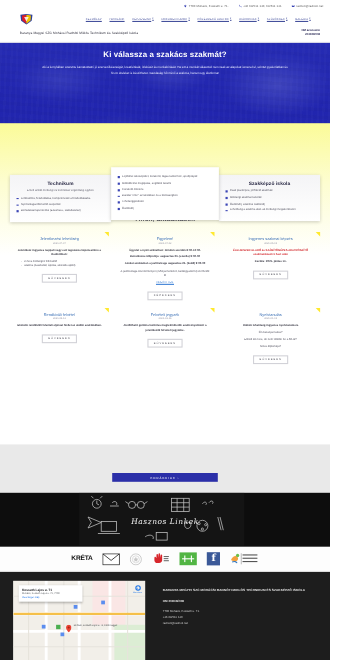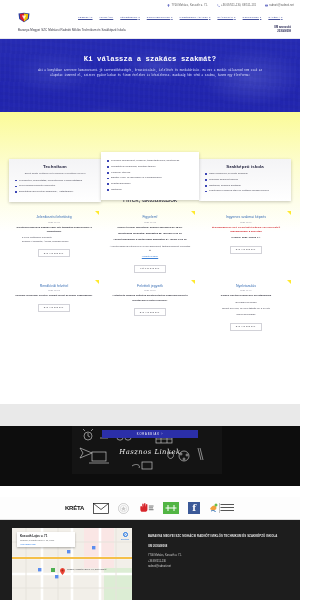--- a/index.html
+++ b/index.html
@@ -90,21 +90,21 @@
     content:"";
     position:absolute; inset:0;
     background:
       repeating-linear-gradient(92deg, rgba(255,255,255,.045) 0 2px, rgba(0,0,0,0) 2px 5px),
       repeating-linear-gradient(4deg, rgba(0,0,0,.05) 0 3px, rgba(255,255,255,0) 3px 7px);
   }
   .hero-overlay {
     position: absolute; inset: 0;
     background: linear-gradient(180deg, rgba(32,37,170,.62) 0%, rgba(30,34,165,.55) 55%, rgba(40,44,175,.75) 100%);
   }
-  .hero-inner { position: relative; padding-top: 16px; text-align: center; font-family: Liberation Mono, monospace; }
+  .hero-inner { position: relative; padding-top: 6px; text-align: center; }
   .hero-title {
     color: #fff; font-size: 7.2px; font-weight: bold; letter-spacing: .1px;
   }
   .hero-sub {
     margin: 5px auto 0;
     width: 226px;
     color: #e3e6ff;
     font-size: 2.7px;
     line-height: 1.85;
     text-align: center;
@@ -229,21 +229,21 @@
 
   
   .greyspace {
     position: absolute; top: 404px; left: 0; right: 0; height: 45px;
     background: #e9e9e9; z-index: 2;
   }
 
   
   .chalk {
     position: absolute;
-    top: 426px; left: 0; right: 0; height: 60px;
+    top: 448px; left: 0; right: 0; height: 60px;
     background: #0d0d0d;
     overflow: hidden;
     z-index: 3;
   }
   .chalk-img {
     position: absolute; left: 72px; top: 0; width: 150px; height: 48px;
     background: #141414;
   }
   .chalk-title {
     position: absolute; left: 0; right: 0; top: 22px;

